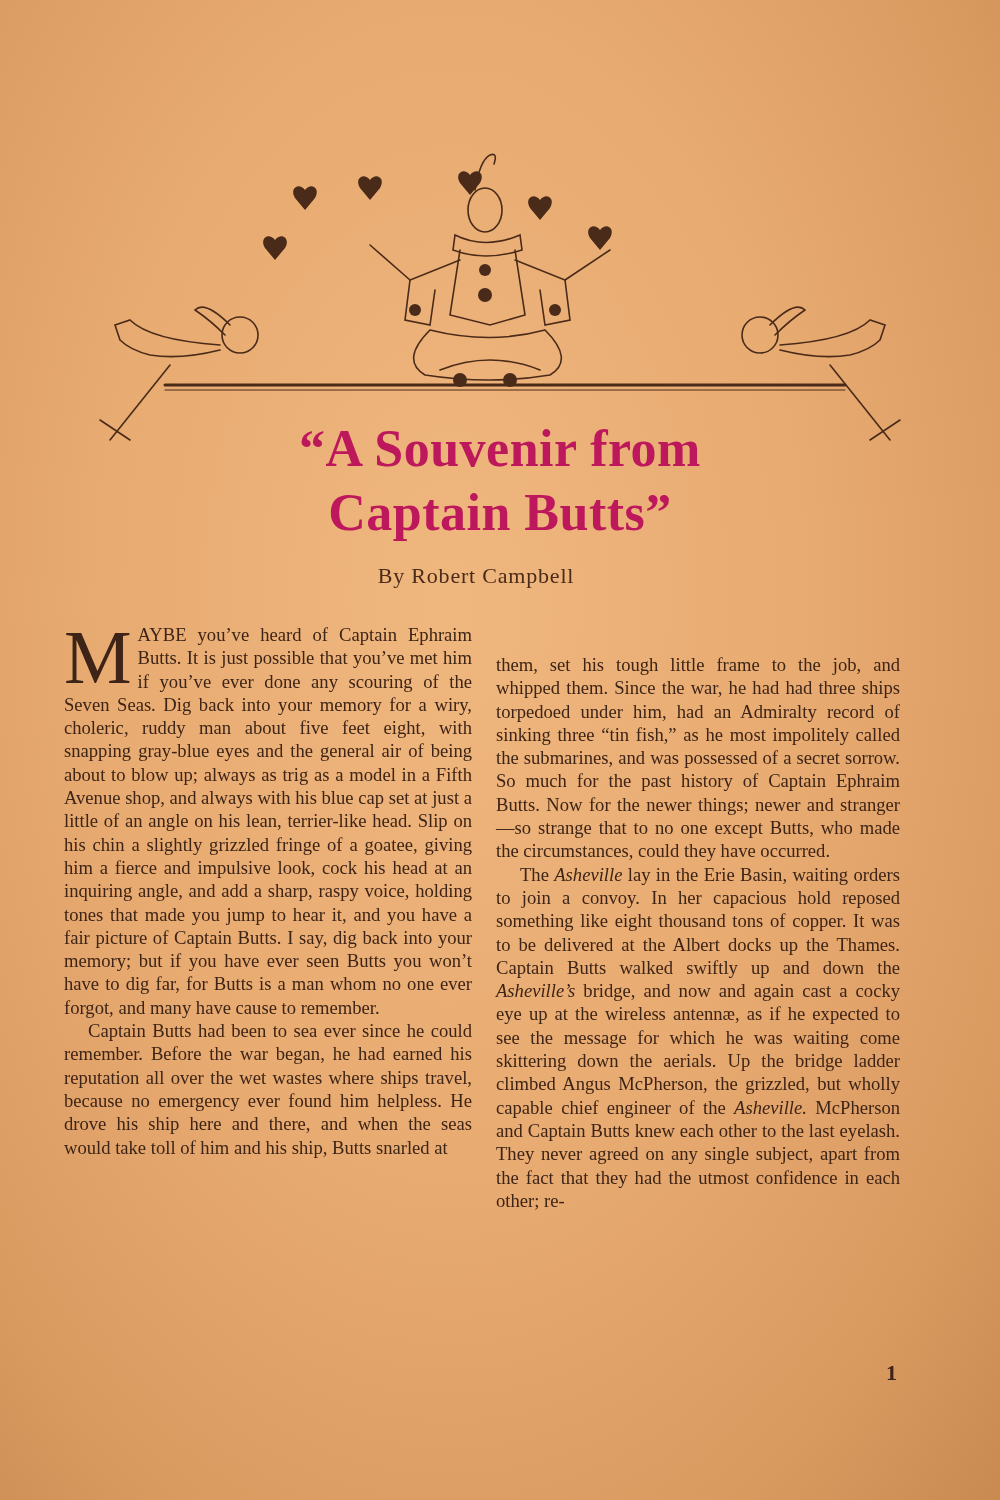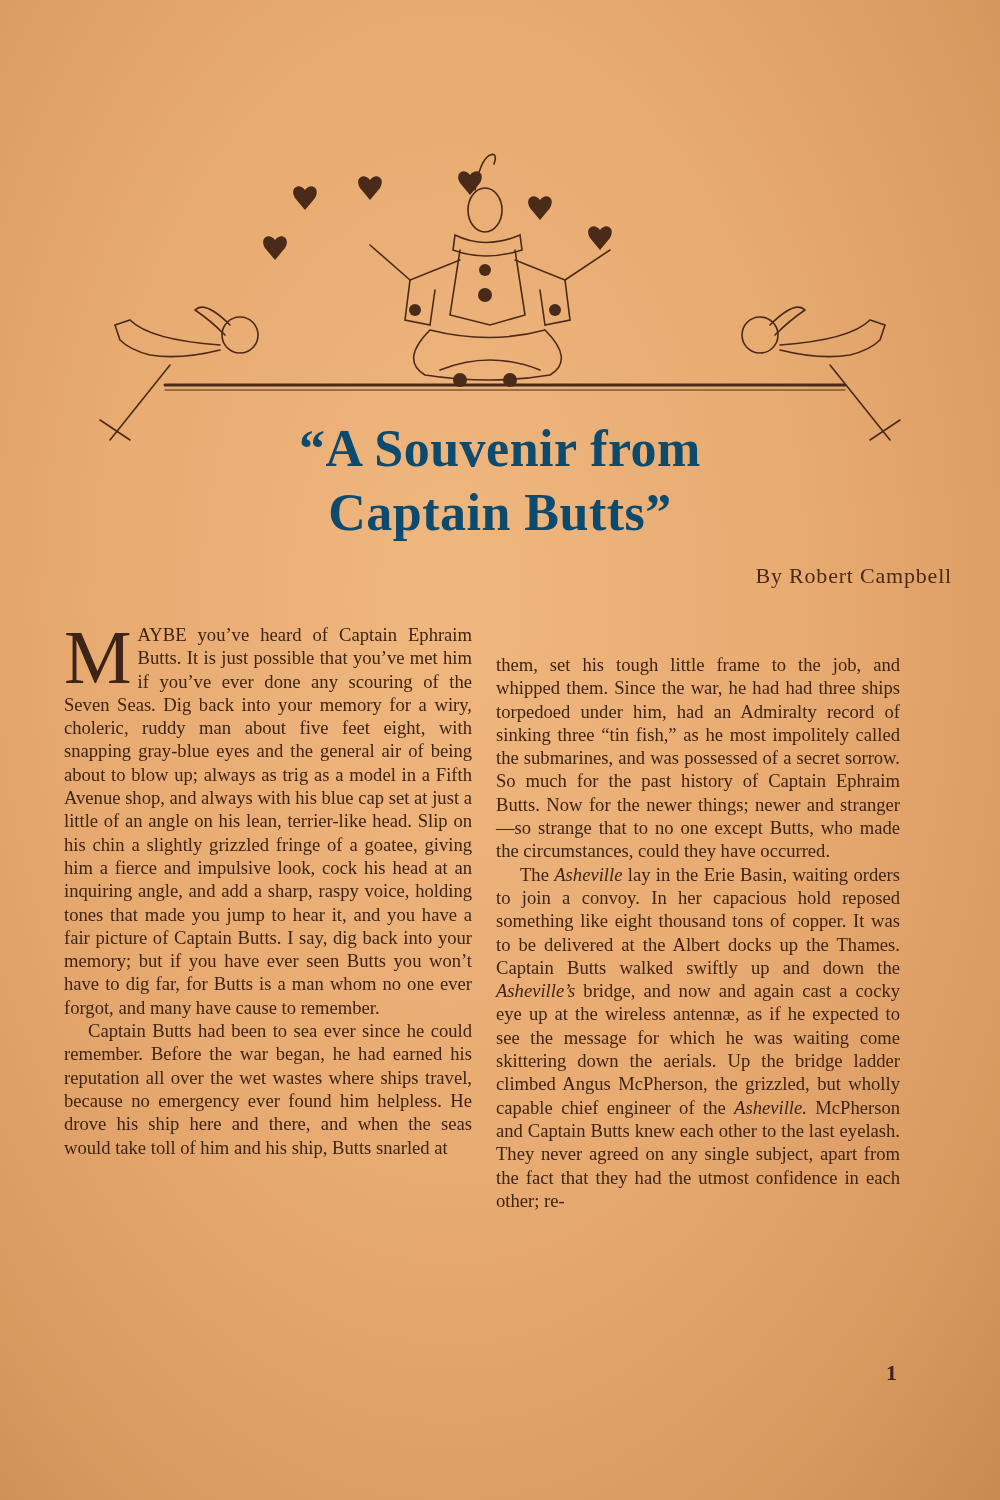--- a/index.html
+++ b/index.html
@@ -7,27 +7,27 @@
     width: 1000px; height: 1500px; overflow: hidden;
     background: radial-gradient(ellipse at 45% 40%, #efb77e 0%, #e8ab72 45%, #d99a60 80%, #c98a52 100%);
     font-family: "Liberation Serif", "DejaVu Serif", serif;
     color: #3d2416;
     position: relative;
   }
   .page { position: absolute; inset: 0; }
   .illustration { position: absolute; left: 70px; top: 150px; width: 860px; height: 340px; }
   .title {
     position: absolute; left: 0; width: 1000px; text-align: center;
-    font-family: "Liberation Serif", serif; font-weight: bold; color: #0c4a6e;
+    font-family: "Liberation Serif", serif; font-weight: bold; color: #be185d;
     font-size: 52px; line-height: 62px; letter-spacing: 0.5px;
   }
   .title.l1 { top: 418px; }
   .title.l2 { top: 482px; }
   .byline {
-    position: absolute; top: 563px; left: 0; width: 952px; text-align: right;
+    position: absolute; top: 563px; left: 0; width: 952px; text-align: center;
     font-size: 22px; letter-spacing: 0.8px; color: #4a2a18;
   }
   .col {
     position: absolute; top: 623px; width: 408px;
     font-size: 18.6px; line-height: 23.3px; text-align: justify;
     color: #3d2416;
   }
   .col.left { left: 64px; }
   .col.right { left: 496px; width: 404px; margin-top: 30px; }
   .col p { margin: 0; text-indent: 0; }

